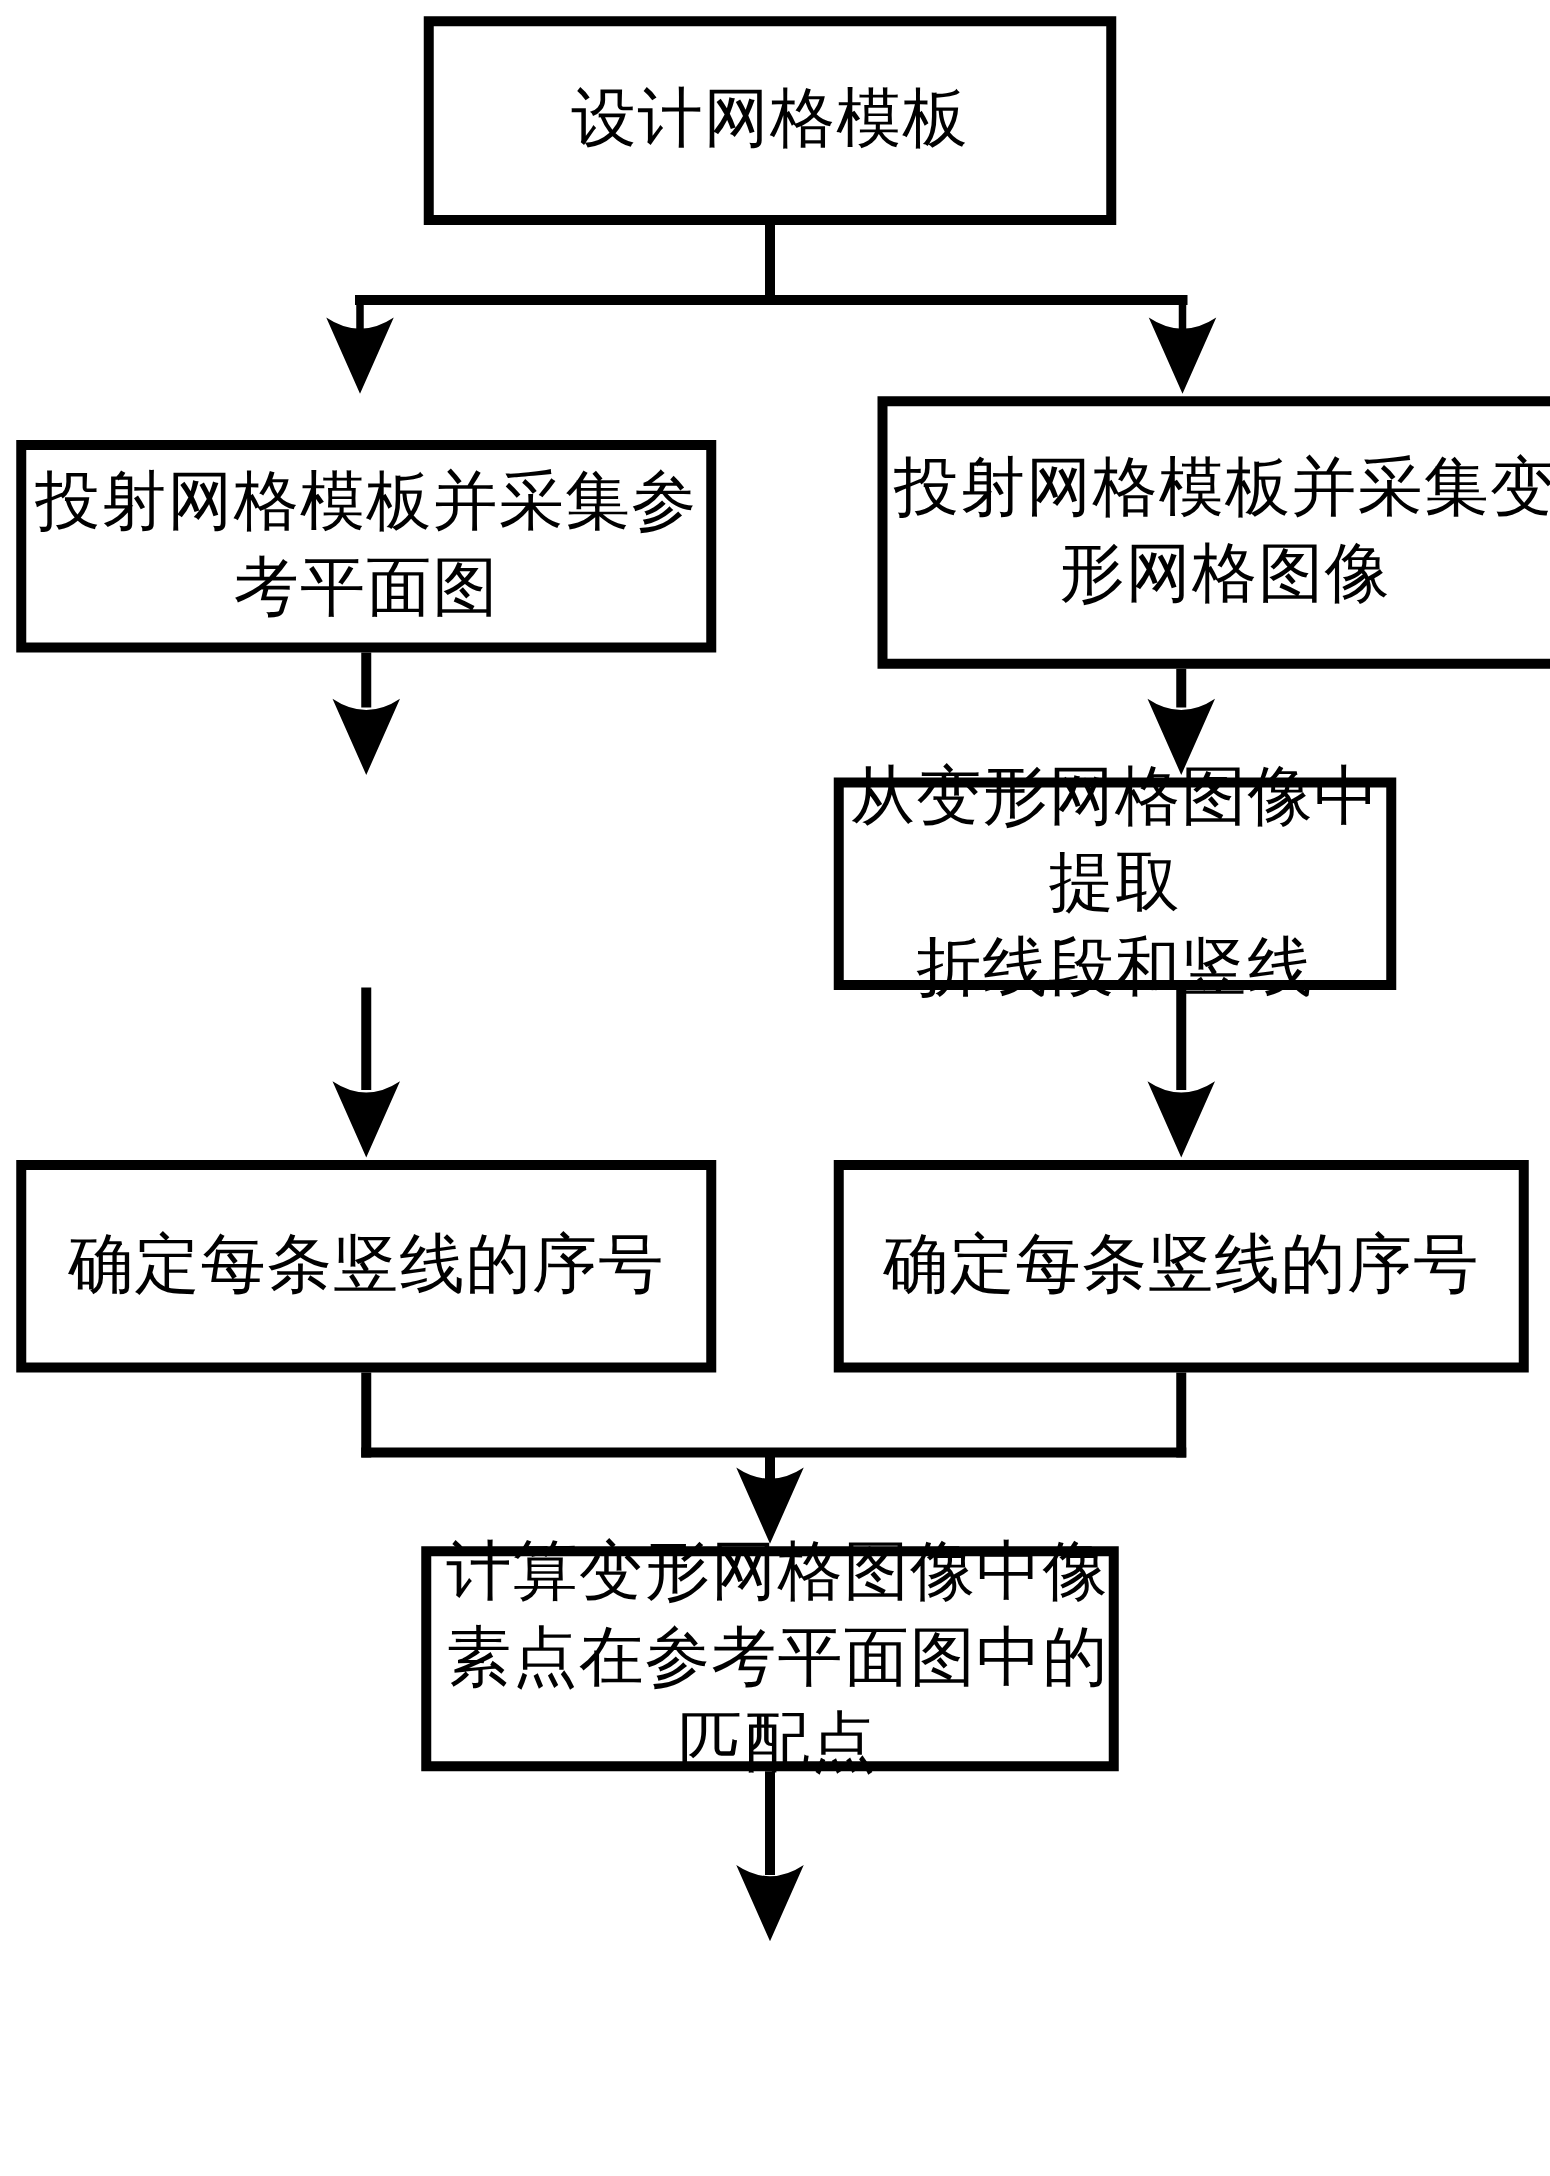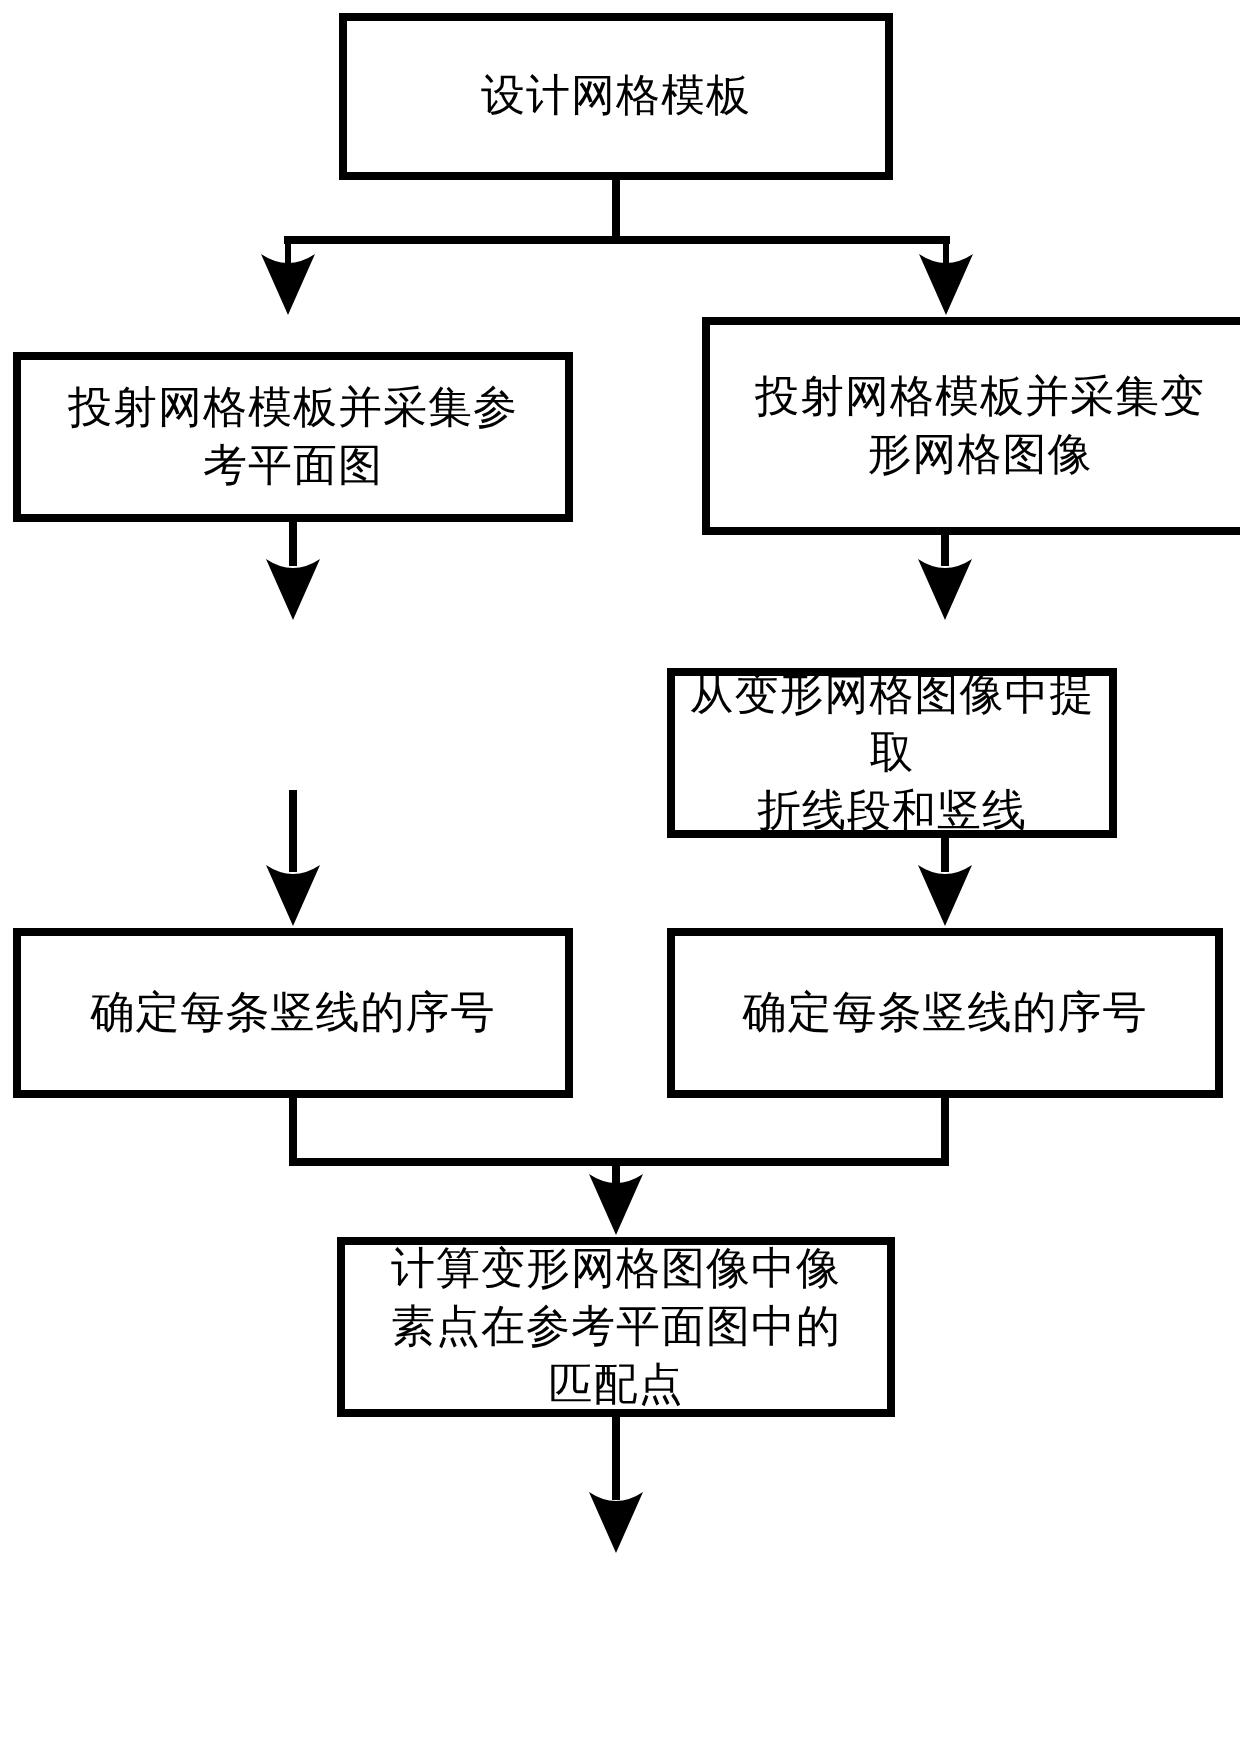--- a/index.html
+++ b/index.html
@@ -34,21 +34,21 @@
     box-sizing: border-box;
     background: var(--box-fill, #ffffff);
     border: 8px solid var(--box-border-color, #000000);
     display: flex;
     align-items: center;
     justify-content: center;
     text-align: center;
   }
   .node-label {
     white-space: pre-line;
-    font-size: 44px;
+    font-size: 52px;
     line-height: 1.32;
     letter-spacing: 1px;
     color: var(--line-color, #000000);
   }
 </style>
 </head>
 <body>
 
 <div class="canvas">
 
@@ -103,32 +103,32 @@
 
   <div class="node" style="left:13px; top:317px; width:560px; height:170px;margin-top:35px;">
     <div class="node-label">投射网格模板并采集参
 考平面图</div>
   </div>
   <div class="node" style="left:702px; top:317px; width:556px; height:218px;">
     <div class="node-label">投射网格模板并采集变
 形网格图像</div>
   </div>
 
-  <div class="node" style="left:667px; top:622px; width:450px; height:170px;margin-top:46px;">
+  <div class="node" style="left:667px; top:622px; width:450px; height:170px;">
     <div class="node-label">从变形网格图像中提取
 折线段和竖线</div>
   </div>
 
   <div class="node" style="left:13px; top:928px; width:560px; height:170px;">
     <div class="node-label">确定每条竖线的序号</div>
   </div>
   <div class="node" style="left:667px; top:928px; width:556px; height:170px;">
     <div class="node-label">确定每条竖线的序号</div>
   </div>
 
-  <div class="node" style="left:337px; top:1237px; width:558px; height:180px;">
+  <div class="node" style="left:337px; top:1237px; width:558px; height:180px;justify-content:flex-end;">
     <div class="node-label">计算变形网格图像中像
 素点在参考平面图中的
 匹配点</div>
   </div>
 
 
 </div>
 
 </body></html>

